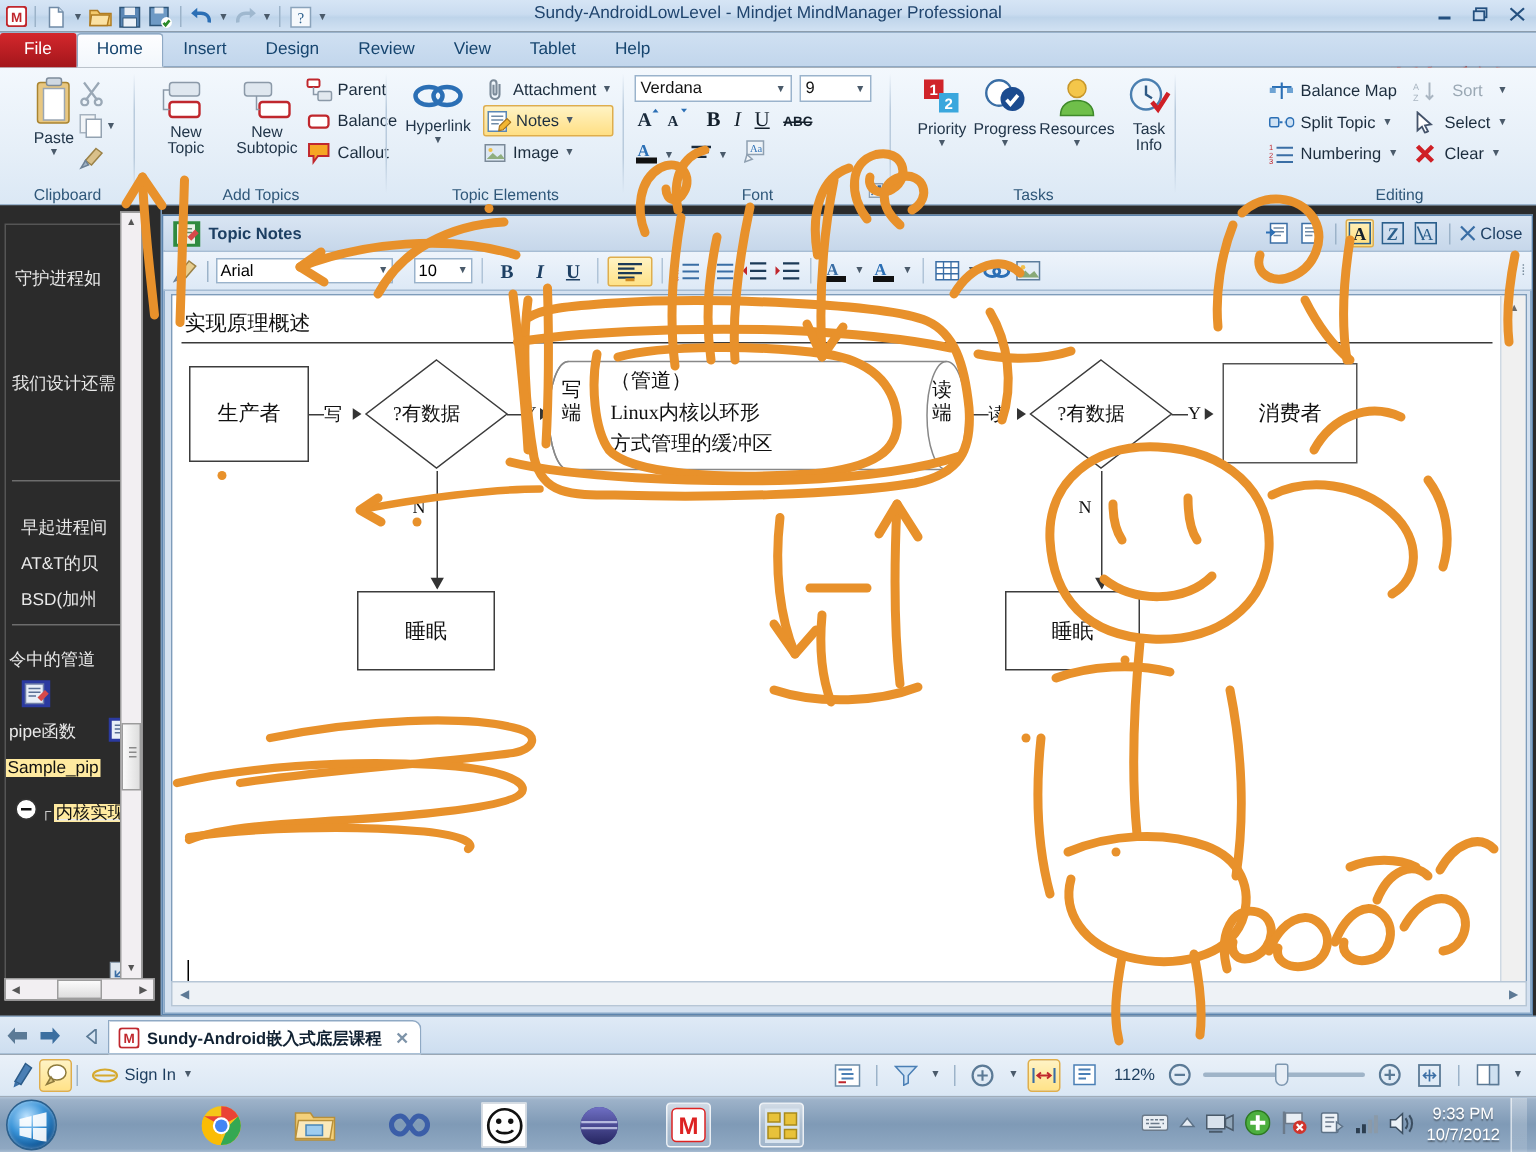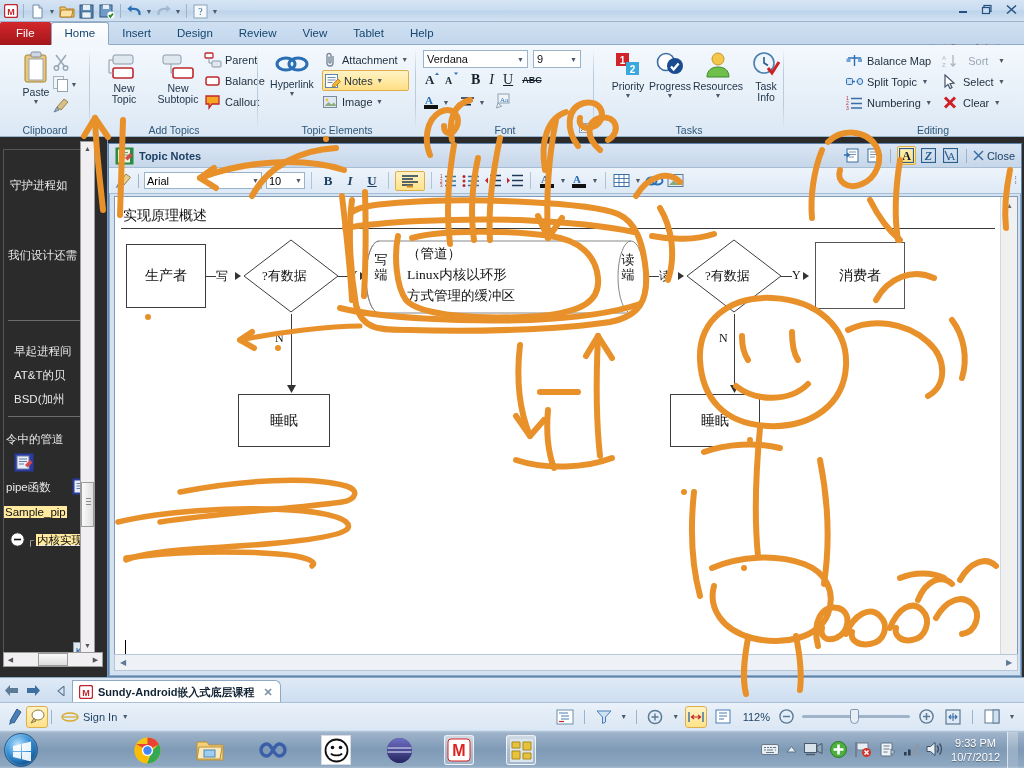--- a/index.html
+++ b/index.html
@@ -263,20 +263,21 @@
       <span class="dropdn">▼</span>
       <div class="sep-v"></div>
       <div class="qicon">
         <svg width="15" height="15" viewBox="0 0 15 15">
             <rect x="1" y="1" width="13" height="13" fill="#f6f9fc" stroke="#8aa3bb"></rect>
             <text x="7.5" y="11" font-size="10" font-family="Liberation Serif" fill="#2b5f8c" text-anchor="middle">?</text>
           </svg>
       </div>
       <span class="dropdn">▼</span>
     </div>
+    <div class="title-text">Sundy-AndroidLowLevel - Mindjet MindManager Professional</div>
     <div class="wbtns">
       <div class="wbtn">
         <svg width="12" height="10" viewBox="0 0 12 10">
             <rect x="2" y="6" width="8" height="2" fill="#24507f"></rect>
           </svg>
       </div>
       <div class="wbtn">
         <svg width="12" height="11" viewBox="0 0 12 11">
             <rect x="3" y="1.5" width="7" height="6" fill="none" stroke="#24507f" stroke-width="1.2"></rect>
             <rect x="1.5" y="3.5" width="7" height="6" fill="#cadcf0" stroke="#24507f" stroke-width="1.2"></rect>
@@ -709,21 +710,21 @@
         <svg width="17" height="16" viewBox="0 0 17 16">
             <path d="M11 1l4.5 3.4-6.5 7.6-4.2-3.3z" fill="#e7cd8e" stroke="#9b8247"></path>
             <path d="M4.5 9l-3.2 5.4 5.3-2.2z" fill="#9fb2c4" stroke="#6d8196"></path>
           </svg>
       </div>
       <div class="sep-v"></div>
       <div class="combo" style="width:118px;">
         <span>Arial</span>
         <span class="fb-arrow">▼</span>
       </div>
-      <div class="combo" style="width:39px;margin-left:2px;">
+      <div class="combo" style="width:39px;margin-left:12px;">
         <span>10</span>
         <span class="fb-arrow">▼</span>
       </div>
       <div class="tb-sep"></div>
       <div class="tb-btn" style="font-family:'Liberation Serif',serif;font-weight:bold;font-size:13px;">B</div>
       <div class="tb-btn" style="font-family:'Liberation Serif',serif;font-style:italic;font-weight:bold;font-size:13px;">I</div>
       <div class="tb-btn" style="font-family:'Liberation Serif',serif;font-weight:bold;font-size:13px;text-decoration:underline;">U</div>
       <div class="tb-sep"></div>
       <div class="tb-btn on" style="width:30px;">
         <svg width="20" height="15" viewBox="0 0 20 15">

